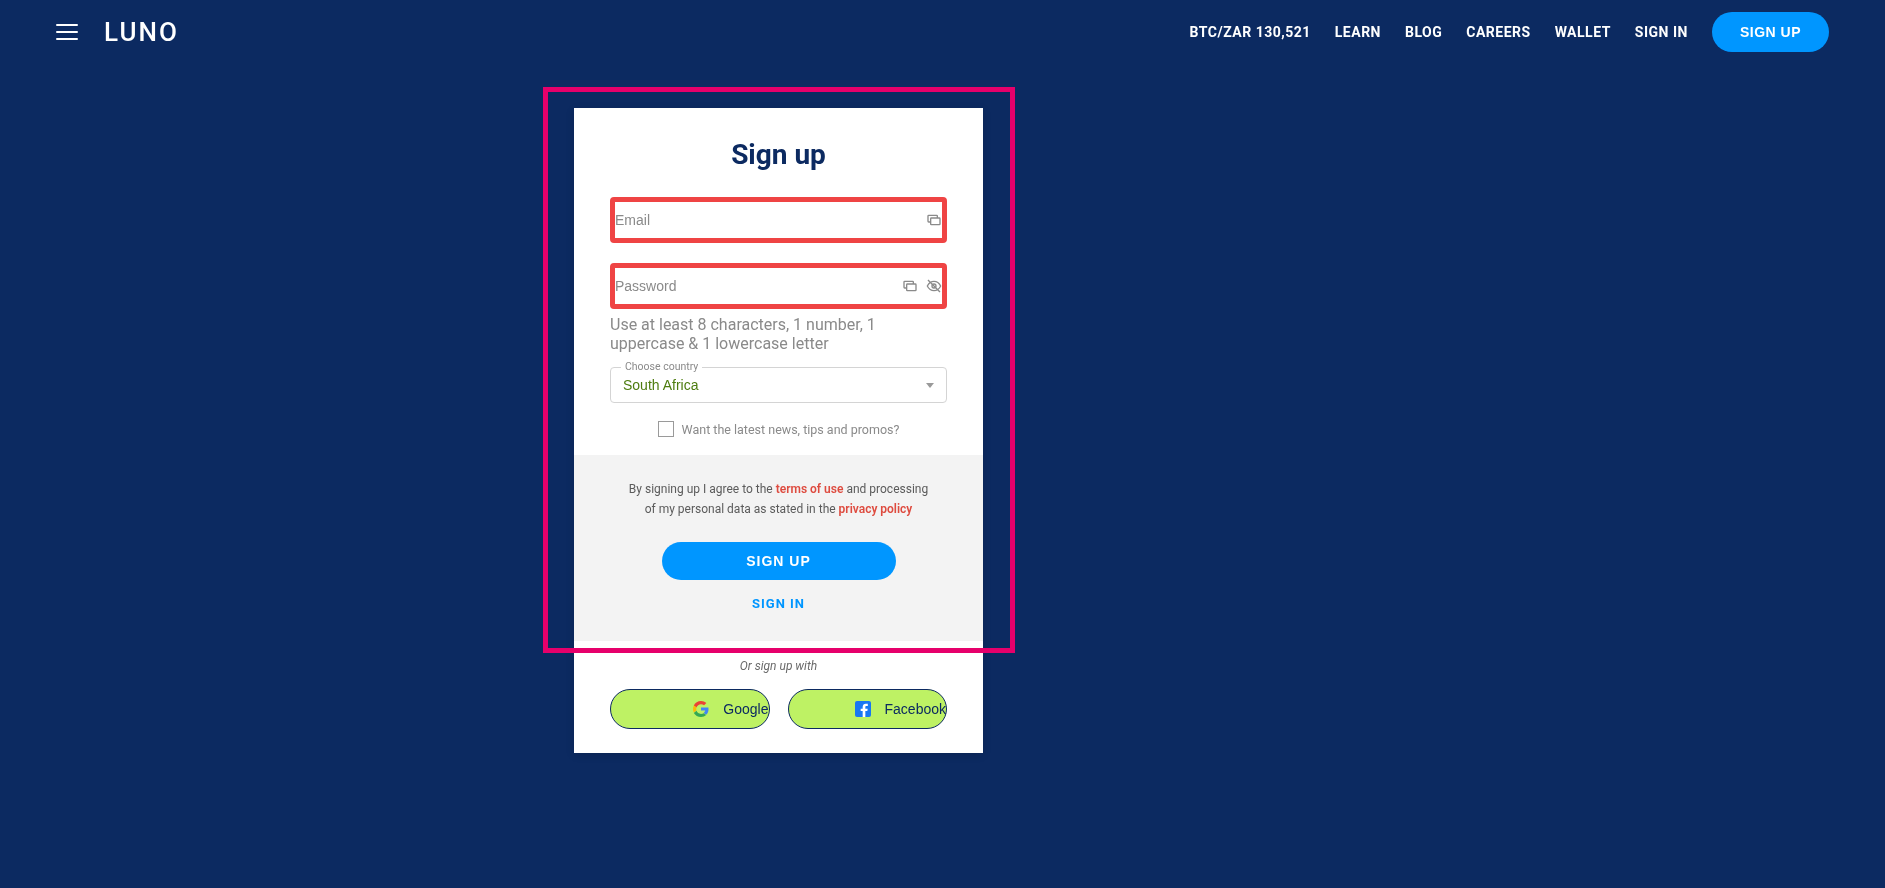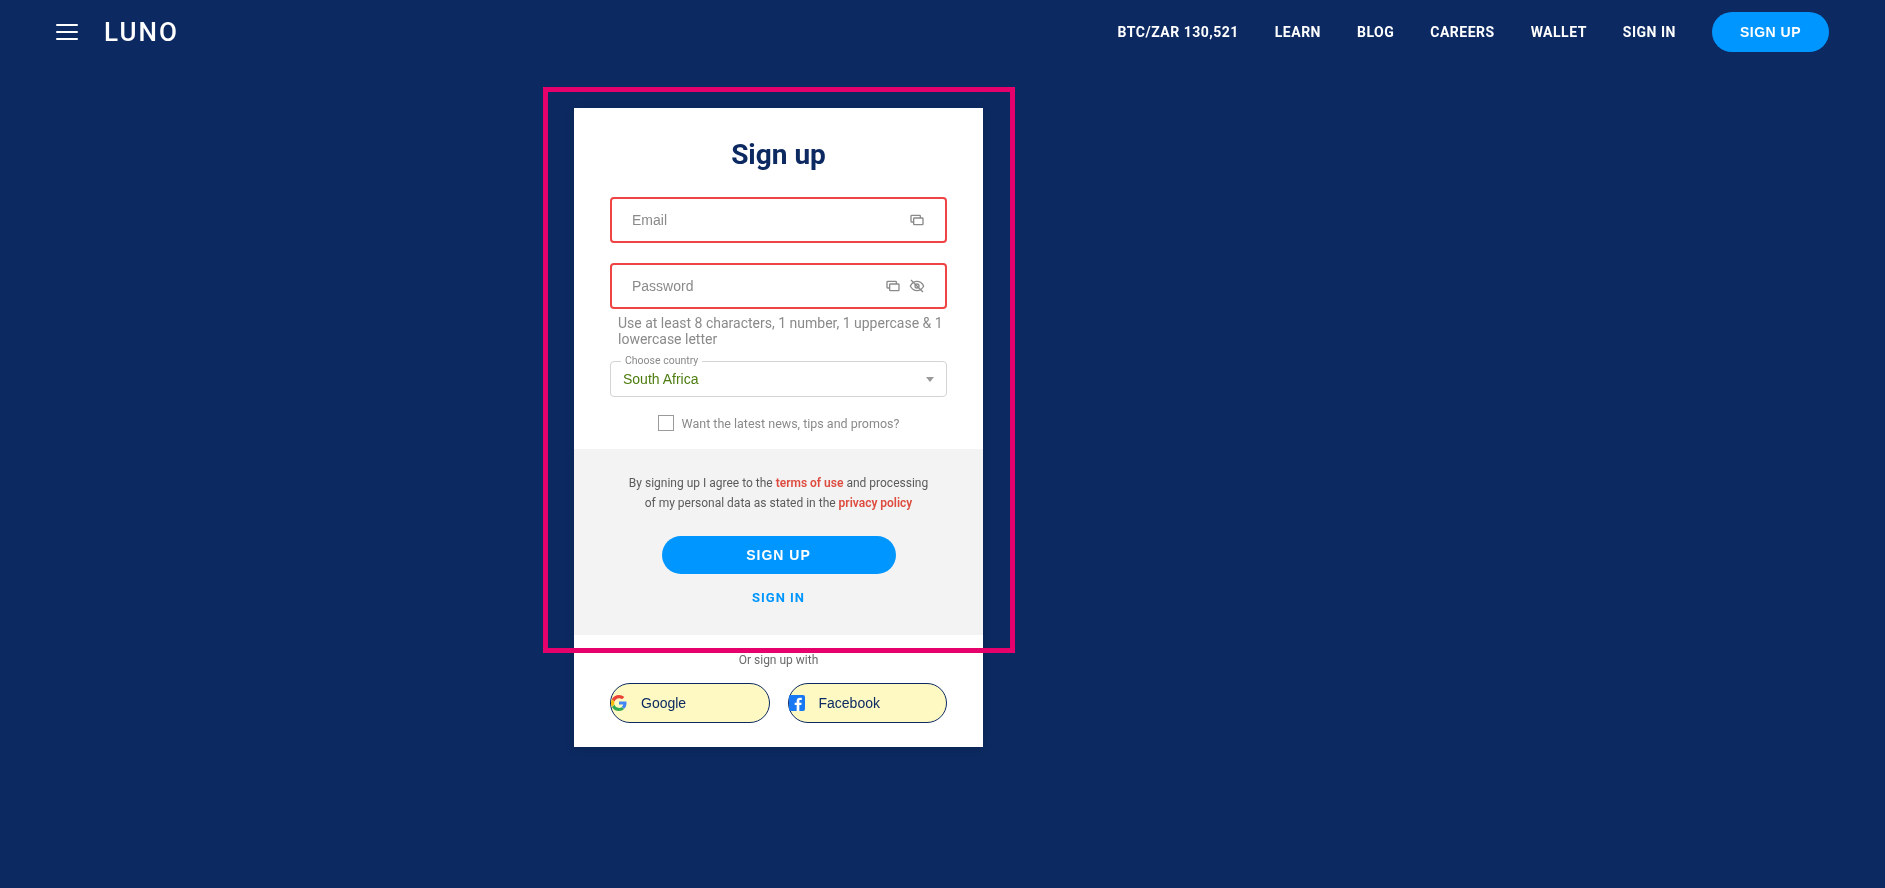--- a/index.html
+++ b/index.html
@@ -35,21 +35,21 @@
     font-size: 26px;
     font-weight: 500;
     letter-spacing: 2px;
     color: #fff;
     text-transform: uppercase;
   }
   .nav {
     margin-left: auto;
     display: flex;
     align-items: center;
-    gap: 36px;
+    gap: 24px;
   }
   .nav a {
     color: #fff;
     font-weight: 700;
     font-size: 14px;
     text-decoration: none;
     letter-spacing: 0.5px;
     cursor: pointer;
   }
   .signup-pill {
@@ -93,47 +93,47 @@
   }
   .card-title {
     text-align: center;
     font-size: 28px;
     font-weight: 700;
     color: #0c2a61;
     margin-bottom: 26px;
   }
   .field {
     position: relative;
-    border: 2px solid #ef4444;
+    border: 5px solid #ef4444;
     border-radius: 4px;
     height: 46px;
     margin-bottom: 20px;
     display: flex;
     align-items: center;
-    padding: 0 20px;
+    padding: 0 0;
   }
   .field input {
     border: none; outline: none;
     flex: 1;
     font-size: 14px;
     color: #555;
     background: transparent;
   }
   .field input::placeholder { color: #8a8a8a; }
   .field .trail-icons {
     display: flex; gap: 8px; align-items: center;
   }
   .icon-sq {
     width: 16px; height: 16px;
     color: #8a8a8a;
   }
   .hint {
-    font-size: 14px;
+    font-size: 16px;
     color: #8a8a8a;
-    margin: -14px 0 14px 8px;
+    margin: -14px 0 14px 0;
   }
   .country-field {
     position: relative;
     border: 1px solid #d4d4d4;
     border-radius: 4px;
     height: 36px;
     display: flex;
     align-items: center;
     padding: 0 12px;
     margin-bottom: 18px;
@@ -209,34 +209,35 @@
 
   .social-section {
     background: #fff;
     padding: 18px 36px 24px;
     text-align: center;
   }
   .social-label {
     font-size: 12px;
     color: #6a6a6a;
     margin-bottom: 16px;
+    font-style: italic;
   }
   .social-row {
     display: flex; gap: 18px; justify-content: center;
   }
   .social-btn {
     flex: 1;
     max-width: 160px;
     height: 40px;
     border: 1px solid #0c2a61;
-    background: #fef9c3;
+    background: #bef264;
     border-radius: 22px;
     display: flex;
     align-items: center;
-    justify-content: flex-start;
+    justify-content: flex-end;
     gap: 14px;
     font-size: 14px;
     color: #0c2a61;
     font-weight: 500;
     cursor: pointer;
   }
   .google-icon, .fb-icon { width: 16px; height: 16px; }
 </style>
 </head>
 <body>

